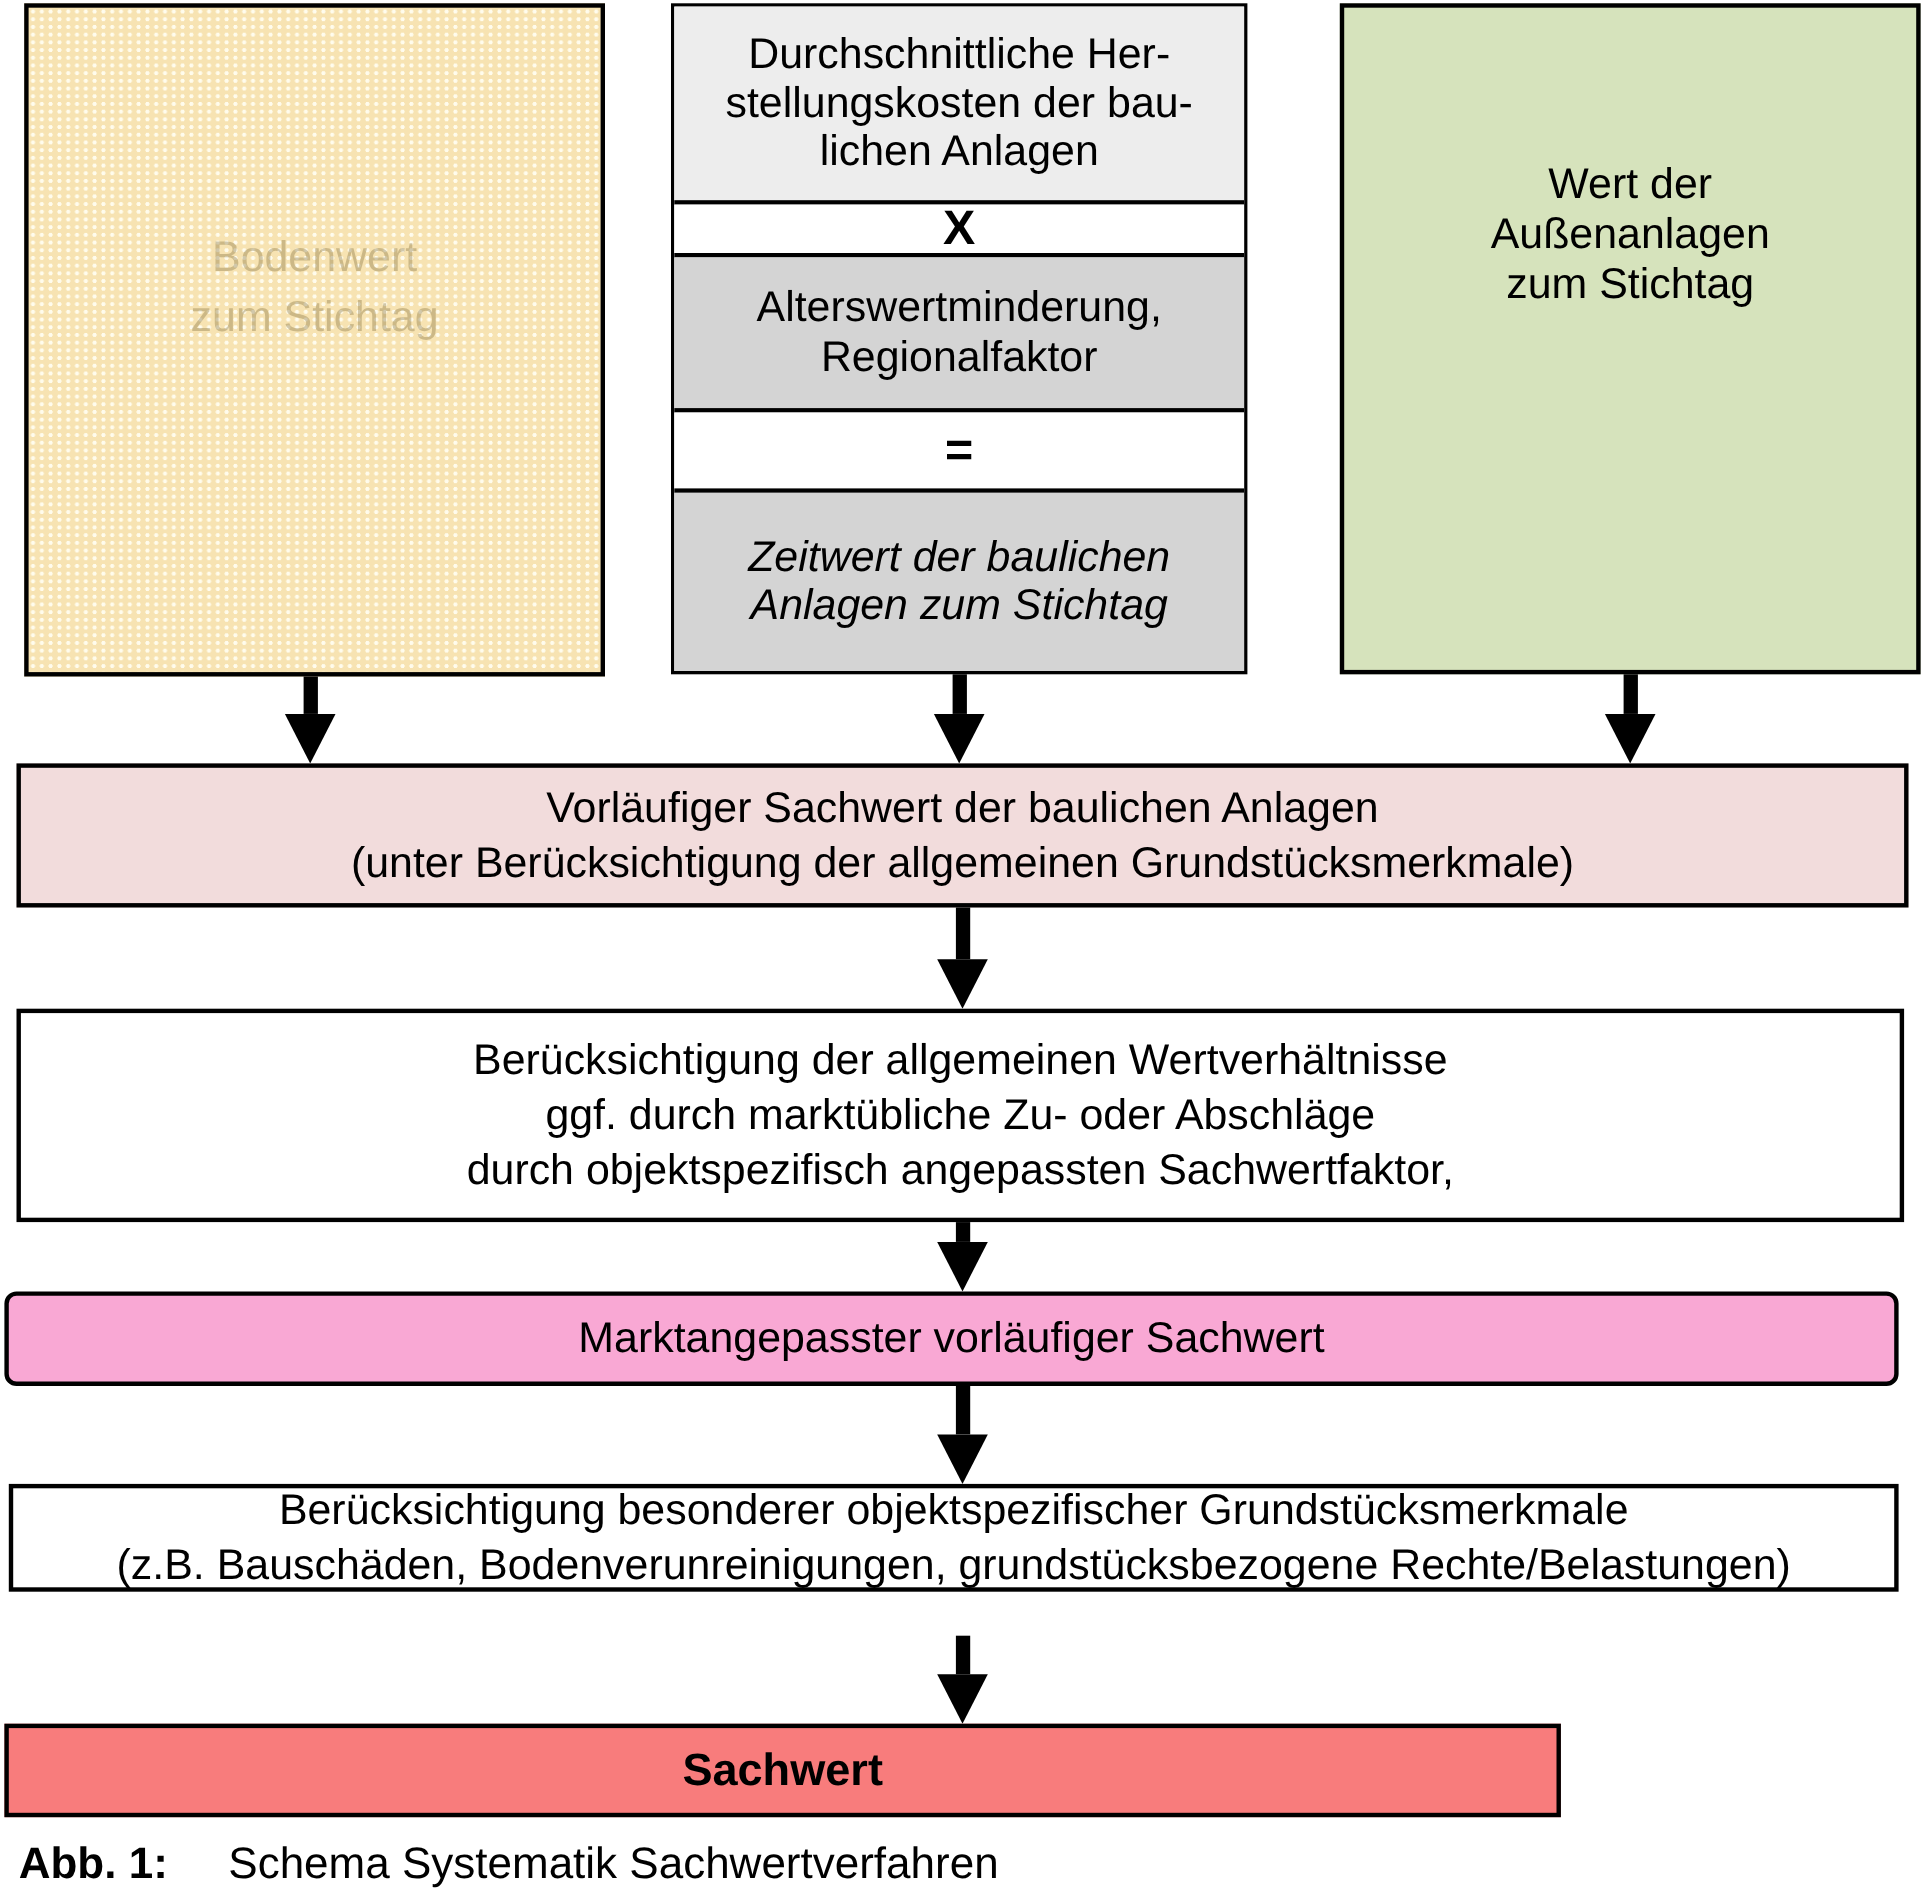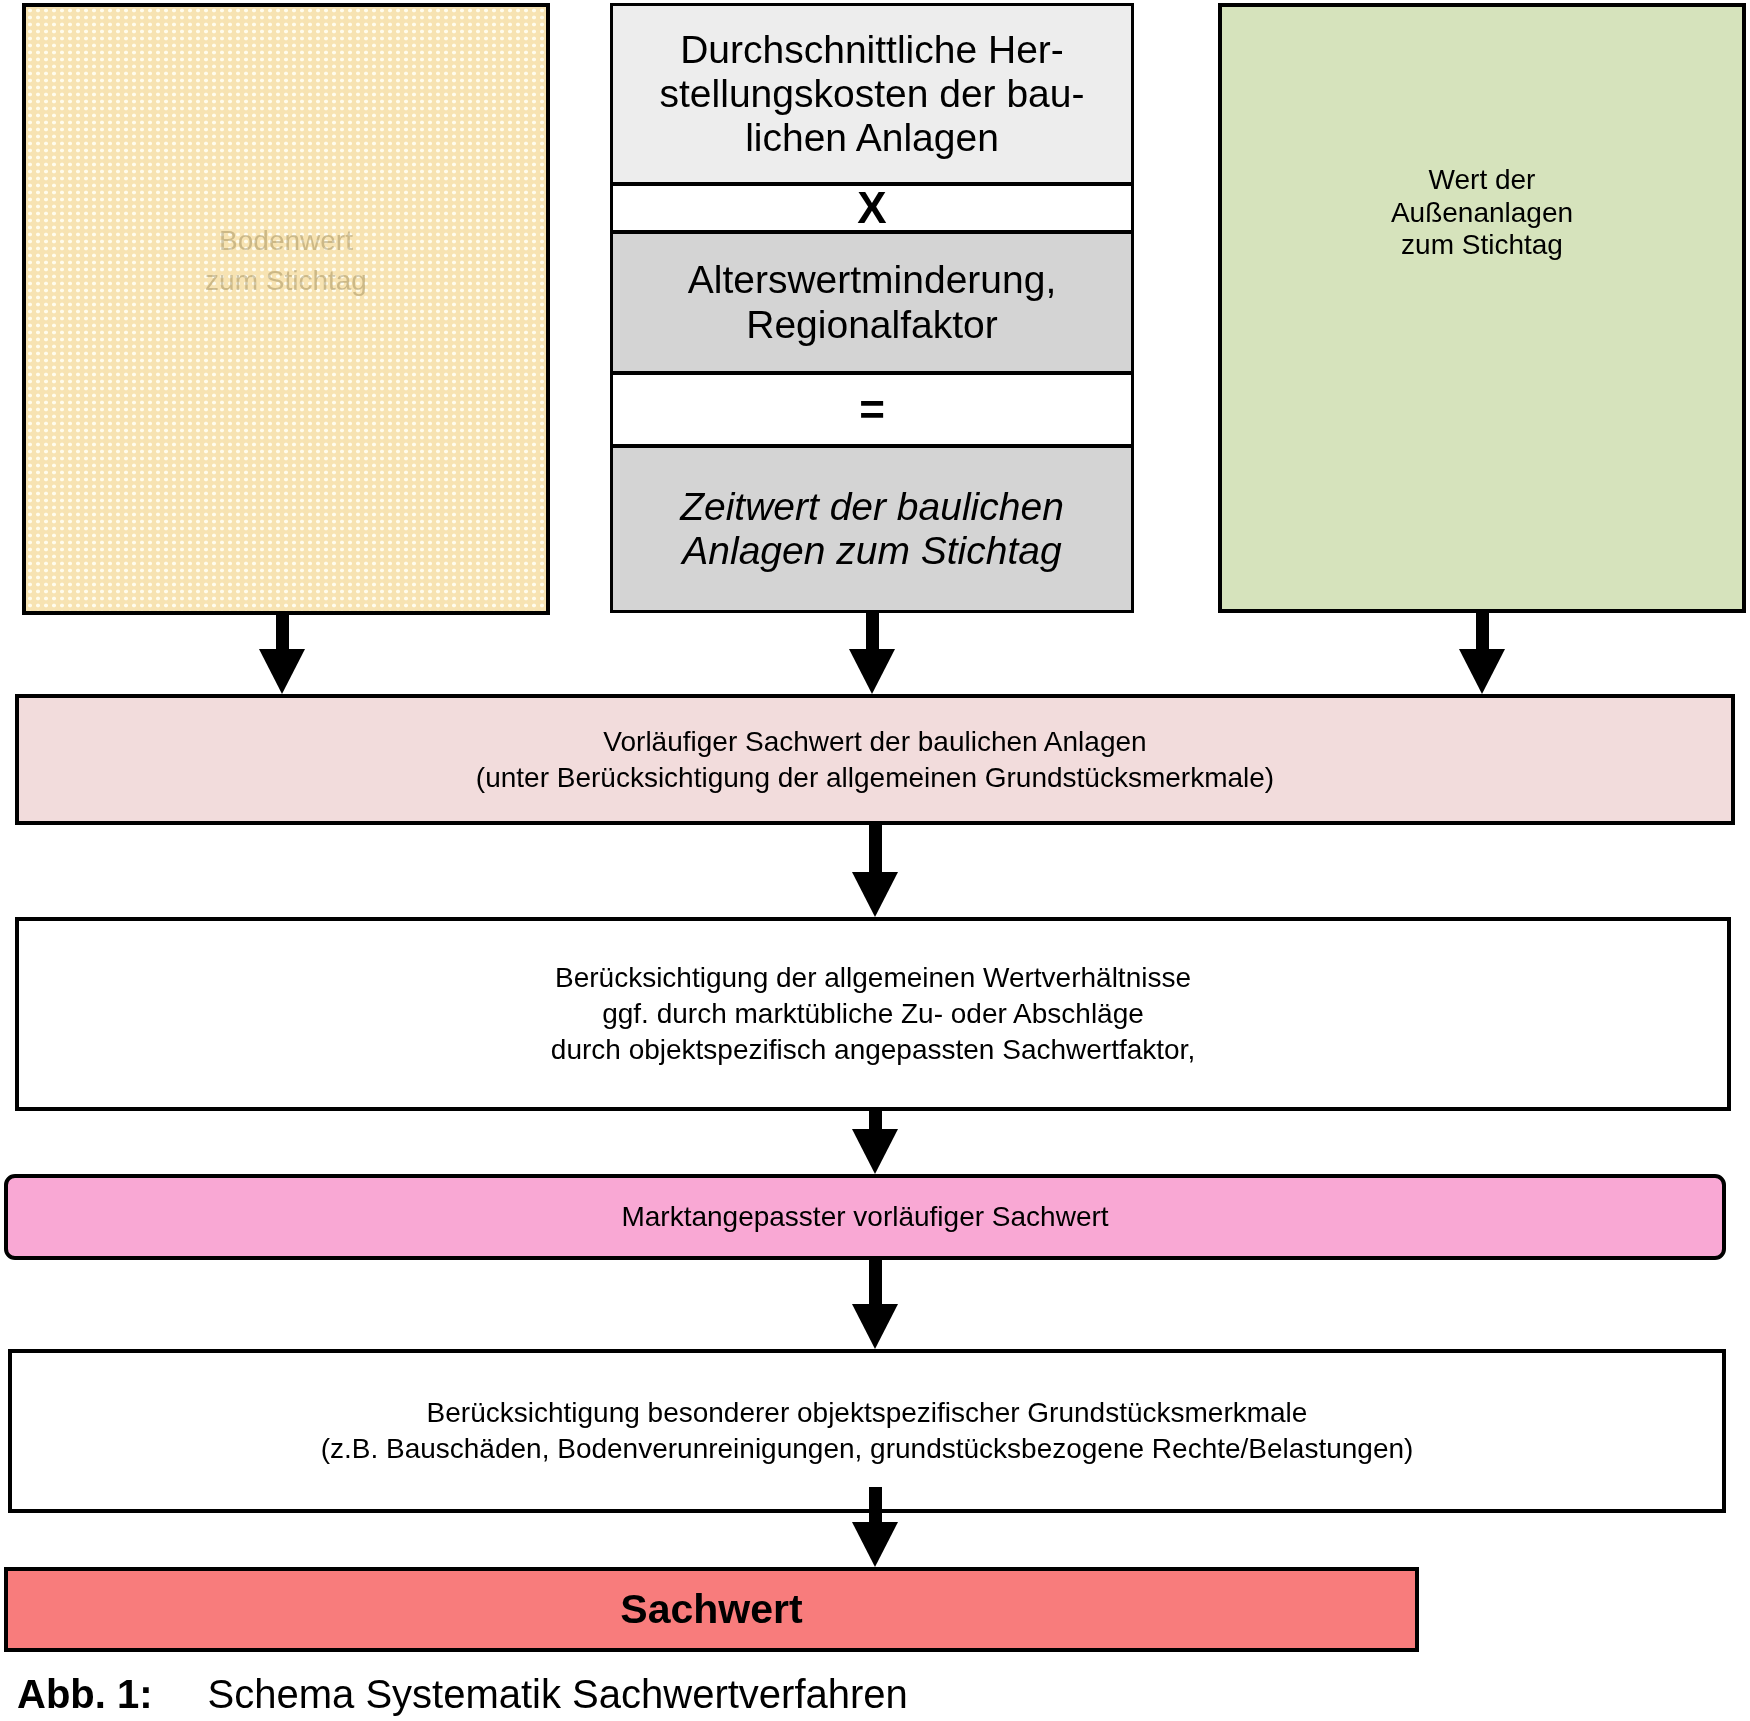--- a/index.html
+++ b/index.html
@@ -13,21 +13,21 @@
   }
   .box {
     position: absolute;
     box-sizing: border-box;
     border: 4px solid #000;
     display: flex;
     flex-direction: column;
     align-items: center;
     justify-content: center;
     text-align: center;
-    font-size: 28px;
+    font-size: 39px;
     line-height: 1.28;
   }
   
   #bodenwert-box {
     left: 22px; top: 3px; width: 528px; height: 612px;
     background-image: radial-gradient(circle, rgba(255,253,240,0.95) 1.6px, rgba(255,253,240,0) 2.2px);
     background-size: 8px 7px;
     padding-bottom: 96px;
   }
   #bodenwert-box .ghost-line {
@@ -83,21 +83,21 @@
   #arrow-middle { left: 872px;  top: 613px; height: 81px; }
   #arrow-right  { left: 1482px; top: 613px; height: 81px; }
   #arrow-1 { left: 875px; top: 825px;  height: 92px; }
   #arrow-2 { left: 875px; top: 1111px; height: 63px; }
   #arrow-3 { left: 875px; top: 1260px; height: 89px; }
   #arrow-4 { left: 875px; top: 1487px; height: 80px; }
   
   #vorlaeufig-box        { left: 15px; top: 694px;  width: 1720px; height: 131px; }
   #wertverhaeltnisse-box { left: 15px; top: 917px;  width: 1716px; height: 194px; background: #ffffff; }
   #marktangepasst-box    { left: 4px;  top: 1174px; width: 1722px; height: 86px; }
-  #besondere-box         { left: 8px;  top: 1349px; width: 1718px; height: 164px; background: #ffffff; }
+  #besondere-box         { left: 8px;  top: 1349px; width: 1718px; height: 98px; background: #ffffff; }
   #sachwert-box          { left: 4px;  top: 1567px; width: 1415px; height: 85px; font-weight: bold; font-size: 41px; }
   
   .caption {
     position: absolute;
     left: 17px; top: 1672px;
     display: flex;
     align-items: baseline;
     font-size: 40px;
   }
   .caption .cap-label { font-weight: bold; }

